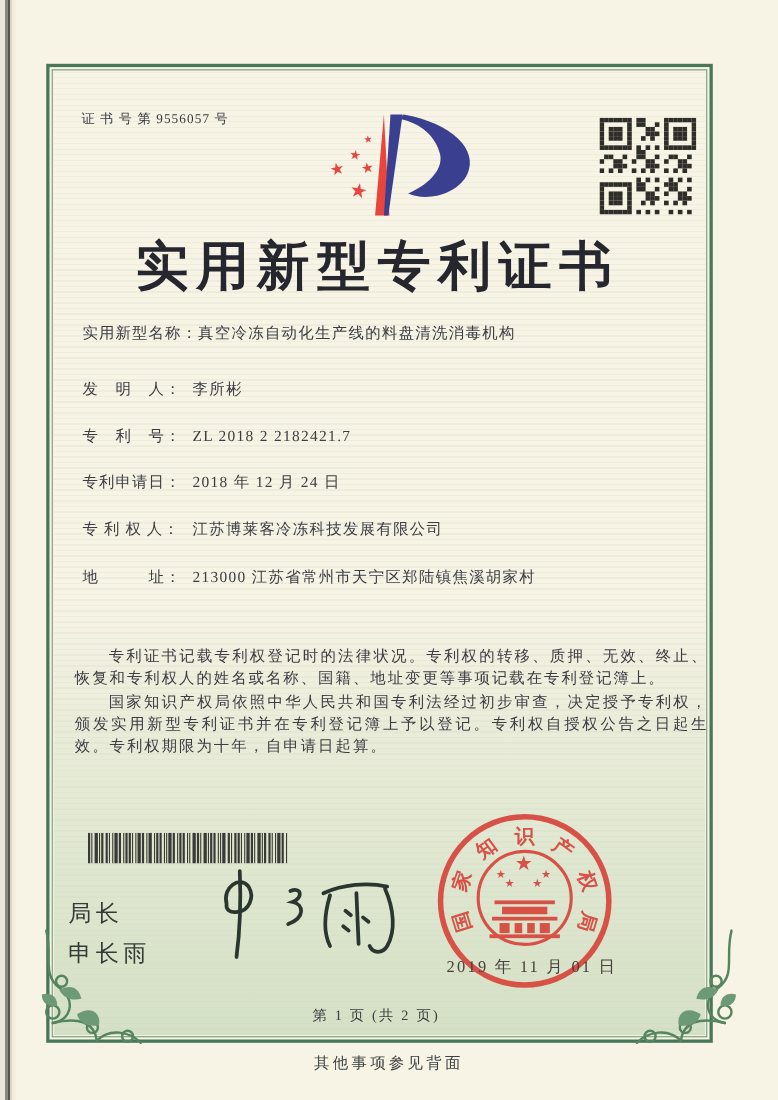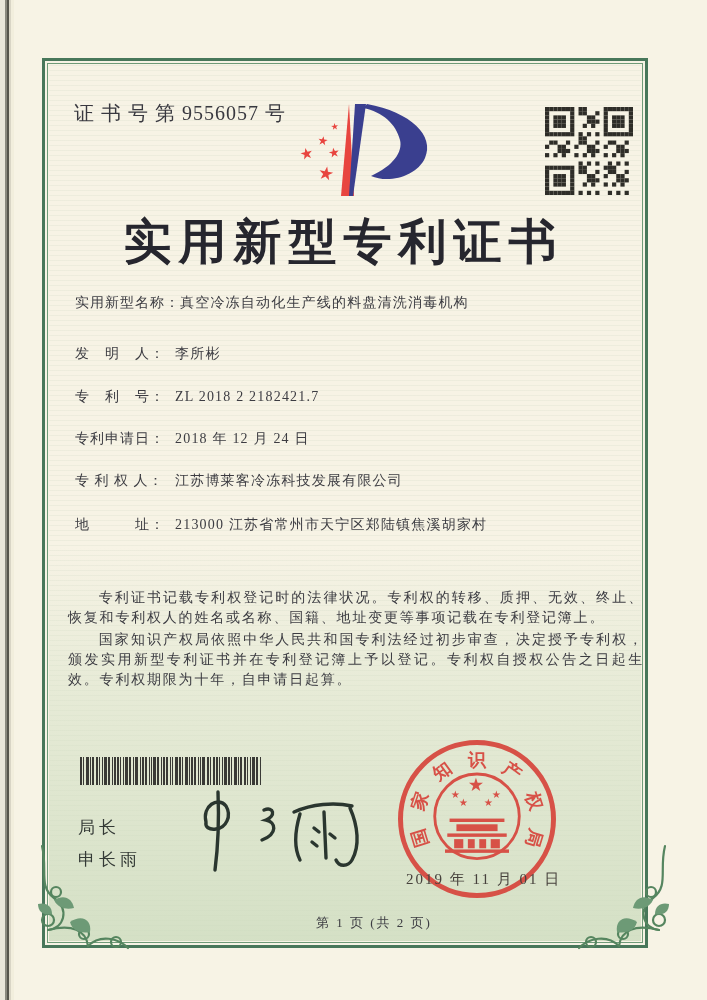--- a/index.html
+++ b/index.html
@@ -14,47 +14,47 @@
   .scan-edge{position:absolute;left:0;top:0;bottom:0;width:14px;
     background:linear-gradient(90deg,#e9e6da 0 5px,#8a897f 5px 7px,#55544c 7px 9px,#d9d5c6 9px 11px,#f2eedd 11px 14px);}
   
   .frame{position:absolute;left:42px;top:58px;width:600px;height:884px;
     border:3px solid #48775a;}
   .frame::after{content:'';position:absolute;inset:2px;border:1px solid #6f9b78;}
   .frame-texture{position:absolute;inset:4px;
     background:
       linear-gradient(180deg, rgba(231,238,219,0) 0 55%, rgba(210,224,196,0.45) 72%, rgba(201,218,187,0.75) 100%),
       repeating-linear-gradient(180deg, rgba(110,150,115,0.07) 0 1px, rgba(0,0,0,0) 1px 5px);}
-  .cert-no{position:absolute;left:74px;top:100px;font-size:20px;letter-spacing:1px;color:#38383f;}
+  .cert-no{position:absolute;left:74px;top:100px;font-size:12px;letter-spacing:1px;color:#38383f;}
   
   .logo{position:absolute;left:283px;top:100px;width:156px;height:104px;}
   
   .qr{position:absolute;left:545px;top:107px;width:88px;height:88px;}
   .title{position:absolute;left:42px;top:210px;width:603px;text-align:center;
     font-size:48px;font-weight:bold;letter-spacing:7px;color:#26262e;}
   
   .frow{position:absolute;left:75px;font-size:14px;color:#3c3c42;white-space:nowrap;}
   .flabel{display:inline-block;min-width:100px;letter-spacing:1px;}
   .fvalue{letter-spacing:1.2px;}
   .pair2{position:absolute;left:268px;top:0;}
   .paras{position:absolute;left:68px;top:588px;width:576px;font-size:14px;
     line-height:20px;letter-spacing:1.8px;text-align:justify;color:#3c3c42;}
   .paras p{margin:0 0 2px 0;text-indent:2.2em;}
   .barcode{position:absolute;left:80px;top:757px;width:184px;height:28px;}
-  .signer{position:absolute;left:62px;top:816px;font-size:17px;letter-spacing:4px;color:#343a36;margin-left:16px;}
+  .signer{position:absolute;left:62px;top:816px;font-size:21px;letter-spacing:4px;color:#343a36;}
   .signer div{margin-bottom:9px;}
   .signature{position:absolute;left:182px;top:782px;width:210px;height:100px;z-index:2;}
   
   .seal{position:absolute;left:398px;top:740px;width:158px;height:158px;z-index:1;opacity:0.92;}
   .seal-circle{position:absolute;inset:0;border:5px solid var(--seal-red,#d7453c);border-radius:50%;}
   .seal-char{position:absolute;font-size:18px;font-weight:bold;color:var(--seal-red,#d7453c);
     font-family:"Liberation Serif","DejaVu Serif",serif;}
   .emblem{position:absolute;left:33px;top:26px;width:92px;height:96px;}
   .seal-date{position:absolute;left:406px;top:870px;font-size:15px;letter-spacing:2px;color:#46413c;z-index:3;}
-  .page-note{position:absolute;left:42px;top:914px;width:600px;text-align:center;font-size:13px;letter-spacing:2px;color:#3c3c42;margin-left:32px;}
+  .page-note{position:absolute;left:42px;top:914px;width:600px;text-align:center;font-size:13px;letter-spacing:2px;color:#3c3c42;}
   .back-note{position:absolute;left:0;top:958px;width:707px;text-align:center;font-size:14px;letter-spacing:3px;color:#3c4240;}
   .corner{position:absolute;width:112px;height:112px;z-index:1;}
   .corner-bl{left:28px;top:842px;}
   .corner-br{left:567px;top:842px;transform:scaleX(-1);}
 </style>
 </head>
 <body>
 
 <div id="page">
 
@@ -401,20 +401,21 @@
       <rect x="20" y="64" width="8" height="8" fill="#d7453c"></rect>
       <rect x="32" y="64" width="6" height="8" fill="#d7453c"></rect>
       <rect x="42" y="64" width="6" height="8" fill="#d7453c"></rect>
       <rect x="52" y="64" width="8" height="8" fill="#d7453c"></rect>
       <rect x="12" y="73" width="56" height="3" fill="#d7453c"></rect>
     </svg>
   </div>
   <div class="seal-date">2019 年 11 月 01 日</div>
 
   <div class="page-note">第 1 页 (共 2 页)</div>
+  <div class="back-note">其他事项参见背面</div>
 
   <svg class="corner corner-bl" viewBox="0 0 112 112">
     <g fill="none" stroke="#55855f" stroke-width="2.2" stroke-linecap="round">
       <path d="M14,4 C20,28 10,44 26,56 C42,68 36,86 20,88"></path>
       <path d="M20,88 C44,82 58,88 60,104"></path>
       <path d="M60,104 C72,92 90,96 100,106"></path>
       <circle cx="28" cy="50" r="5"></circle>
       <circle cx="20" cy="78" r="6"></circle>
       <circle cx="56" cy="92" r="5"></circle>
       <circle cx="88" cy="100" r="5"></circle>

